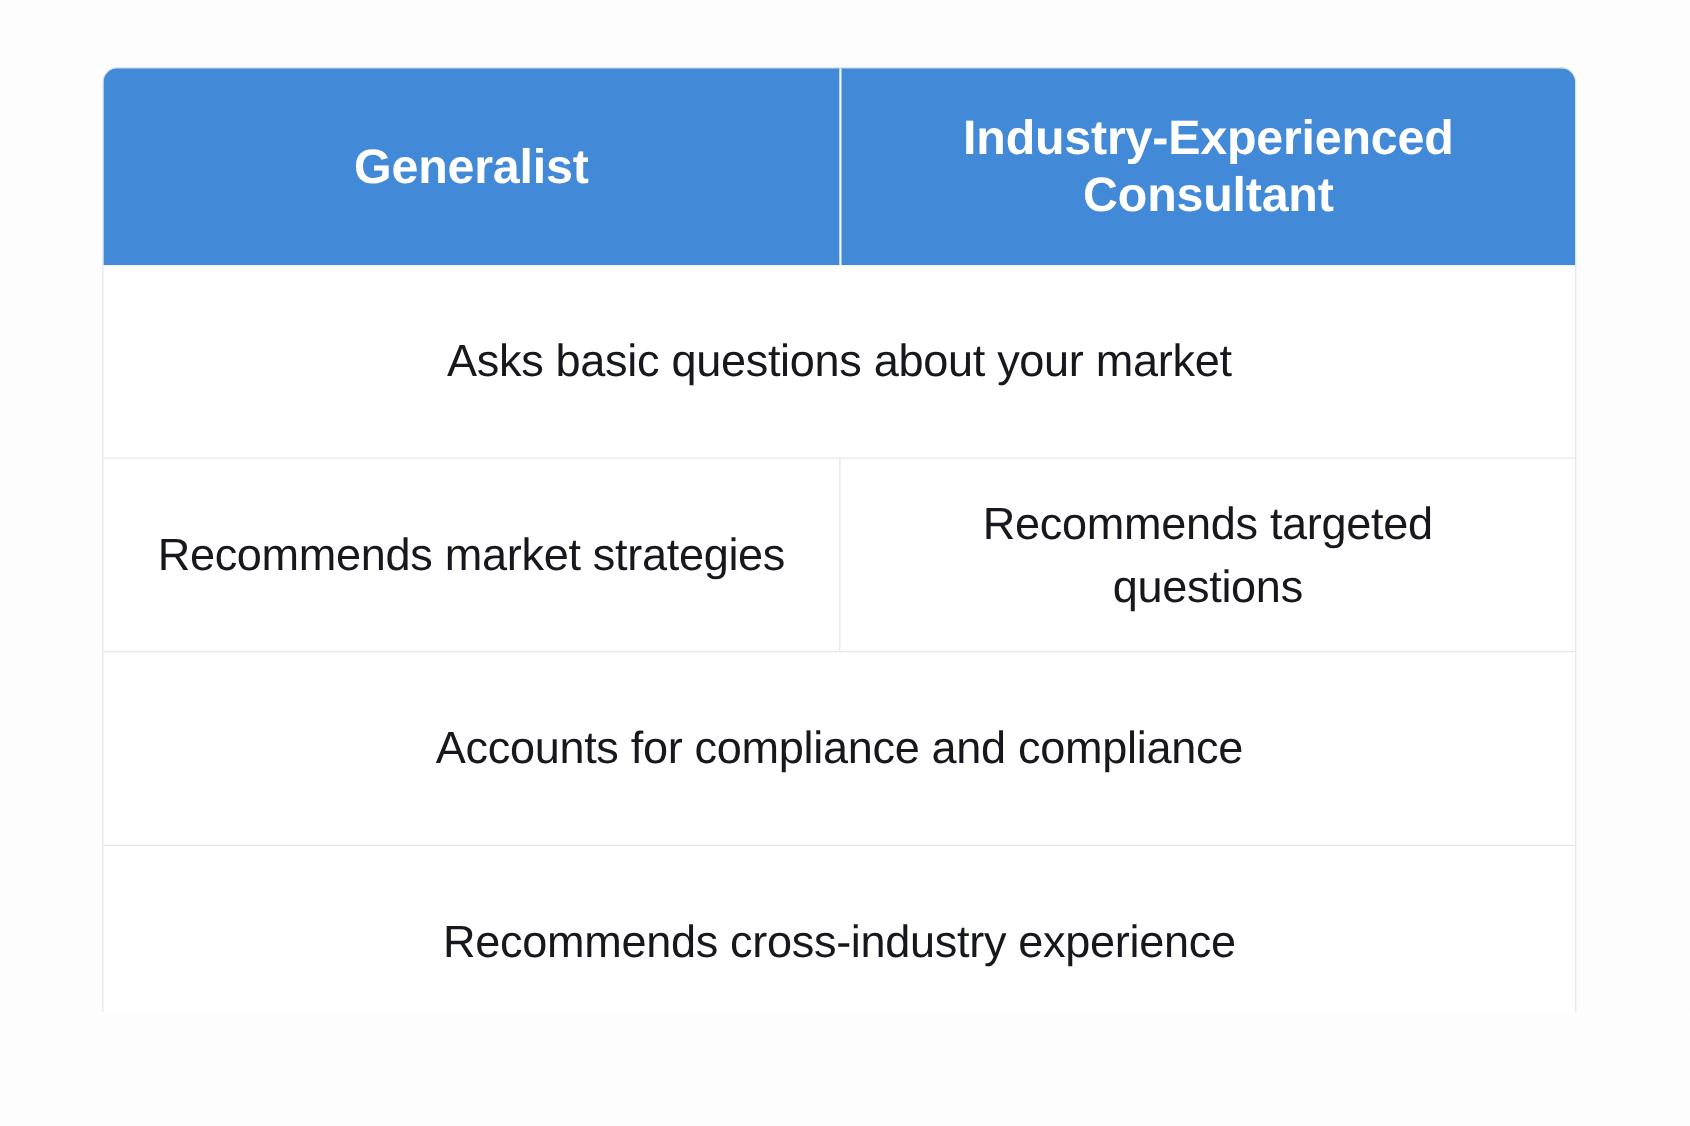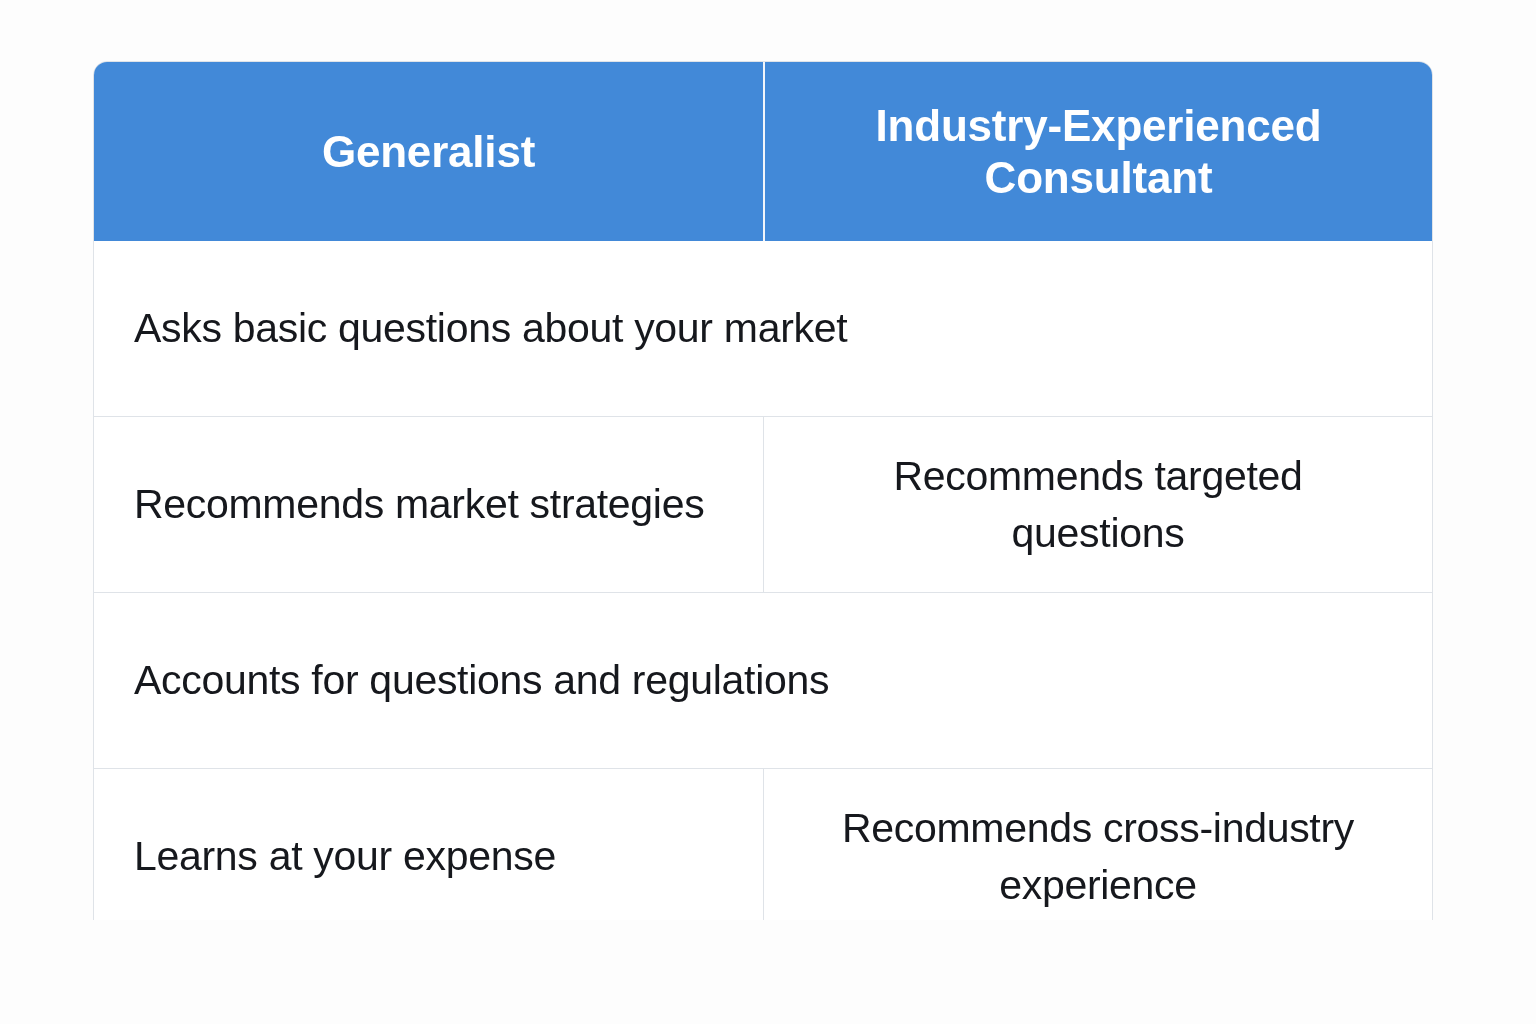--- a/index.html
+++ b/index.html
@@ -76,20 +76,21 @@
   }
 
   .table-row:first-child {
     border-top: none;
   }
 
   .body-cell {
     flex: 1 1 50%;
     display: flex;
     align-items: center;
+    justify-content: center;
     padding: 10px 40px;
     text-align: center;
     color: #16181d;
     font-size: 41px;
     font-weight: normal;
     line-height: 1.38;
     letter-spacing: -0.3px;
   }
 
   .body-cell + .body-cell {
@@ -129,28 +130,25 @@
         <div class="body-cell">
           <span class="cell-text">Recommends market strategies</span>
         </div>
         <div class="body-cell">
           <span class="cell-text">Recommends targeted questions</span>
         </div>
       </div>
 
       <div class="table-row">
         <div class="body-cell">
-          <span class="cell-text">Accounts for questions and regulations</span>
+          <span class="cell-text">Accounts for compliance and compliance</span>
         </div>
       </div>
 
       <div class="table-row">
-        <div class="body-cell">
-          <span class="cell-text">Learns at your expense</span>
-        </div>
         <div class="body-cell">
           <span class="cell-text">Recommends cross-industry experience</span>
         </div>
       </div>
 
     </div>
   </div>
 </div>
 
 </body></html>

